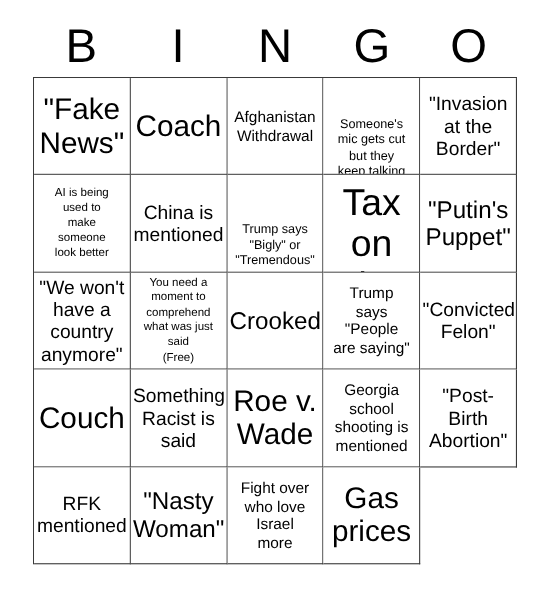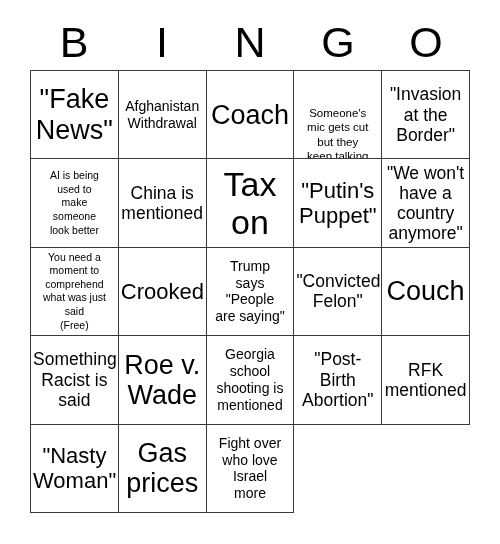--- a/index.html
+++ b/index.html
@@ -94,26 +94,26 @@
     <div class="header-letter">G</div>
     <div class="header-letter">O</div>
   </div>
 
   <div id="grid">
 
     <div class="cell sz-xxl">
         <span class="cell-text">"Fake
 News"</span>
       </div>
+    <div class="cell sz-xxl">
+        <span class="cell-text">Coach</span>
+      </div>
     <div class="cell sz-sm">
         <span class="cell-text">Afghanistan
 Withdrawal</span>
-      </div>
-    <div class="cell sz-xxl">
-        <span class="cell-text">Coach</span>
       </div>
     <div class="cell sz-xs">
         <span class="cell-text">Someone's
 mic gets cut
 but they
 keep talking</span>
       </div>
     <div class="cell sz-md">
         <span class="cell-text">"Invasion
 at the
@@ -123,20 +123,25 @@
     <div class="cell sz-xxs">
         <span class="cell-text">AI is being
 used to
 make
 someone
 look better</span>
       </div>
     <div class="cell sz-md">
         <span class="cell-text">China is
 mentioned</span>
+      </div>
+    <div class="cell sz-xs">
+        <span class="cell-text">Trump says
+"Bigly" or
+"Tremendous"</span>
       </div>
     <div class="cell sz-xl">
         <span class="cell-text">No Tax
 on Tips</span>
       </div>
 
     <div class="cell sz-lg">
         <span class="cell-text">"Putin's
 Puppet"</span>
       </div>
@@ -193,25 +198,25 @@
 Abortion"</span>
       </div>
     <div class="cell sz-md">
         <span class="cell-text">RFK
 mentioned</span>
       </div>
     <div class="cell sz-lg">
         <span class="cell-text">"Nasty
 Woman"</span>
       </div>
-    <div class="cell sz-xxl">
-        <span class="cell-text">Gas
-prices</span>
-      </div>
     <div class="cell sz-sm">
         <span class="cell-text">Fight over
 who love
 Israel
 more</span>
       </div>
+    <div class="cell sz-xxl">
+        <span class="cell-text">Gas
+prices</span>
+      </div>
 
   </div>
 </div>
 
 </body></html>

